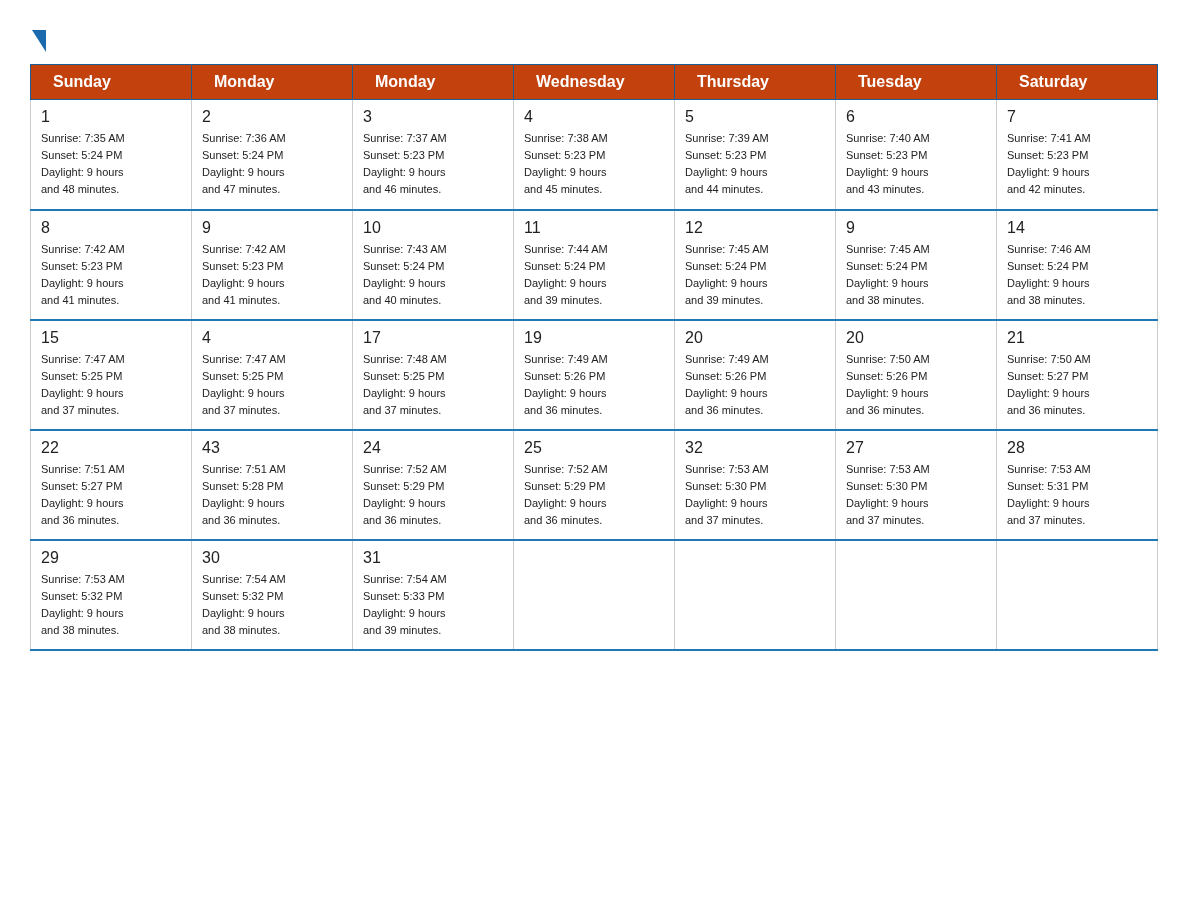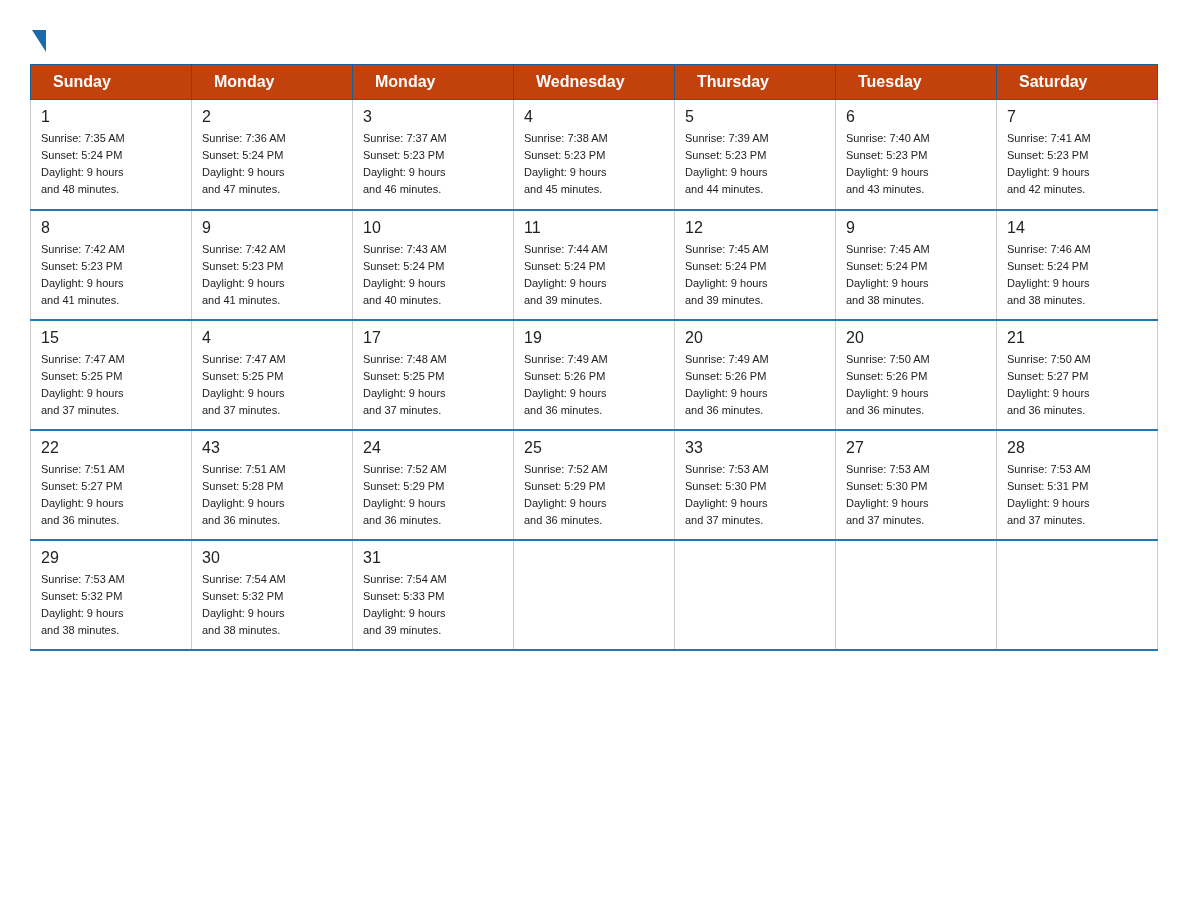--- a/index.html
+++ b/index.html
@@ -355,21 +355,21 @@
         <td>
         <div class="day-number">25</div>
         <div class="day-info">
           Sunrise: 7:52 AM<br>
           Sunset: 5:29 PM<br>
           Daylight: 9 hours<br>
           and 36 minutes.
         </div>
       </td>
         <td>
-        <div class="day-number">33</div>
+        <div class="day-number">32</div>
         <div class="day-info">
           Sunrise: 7:53 AM<br>
           Sunset: 5:30 PM<br>
           Daylight: 9 hours<br>
           and 37 minutes.
         </div>
       </td>
         <td>
         <div class="day-number">27</div>
         <div class="day-info">

